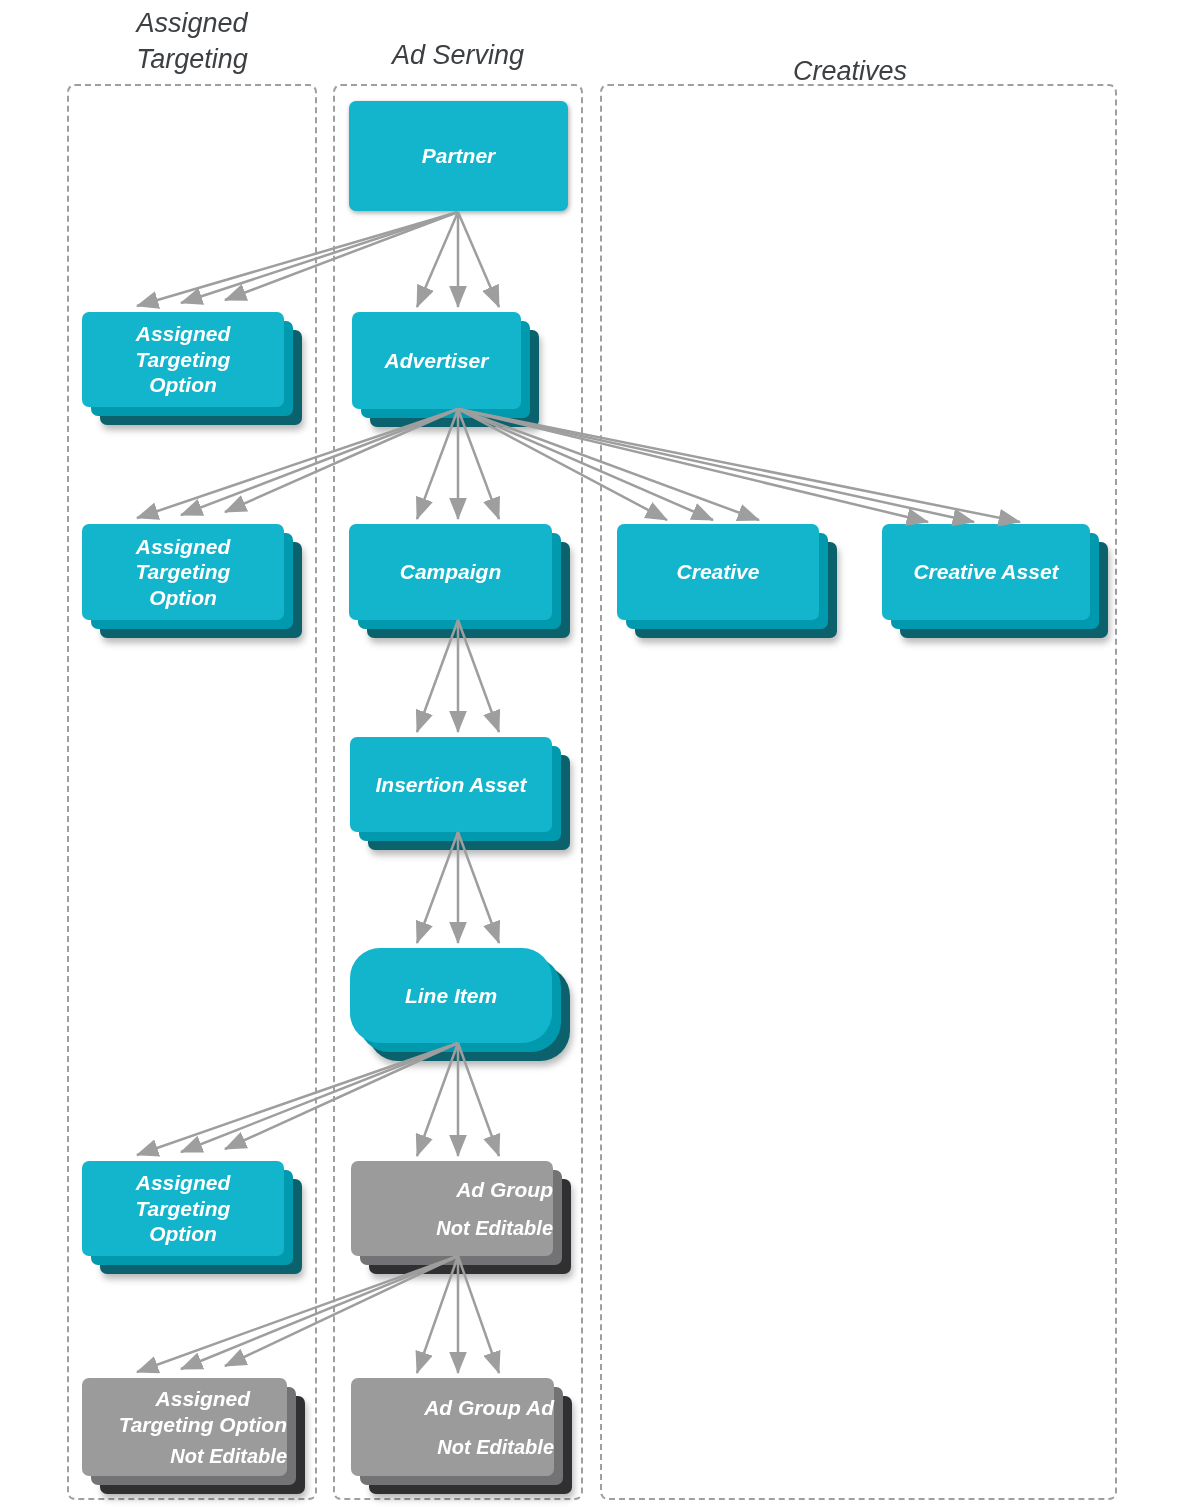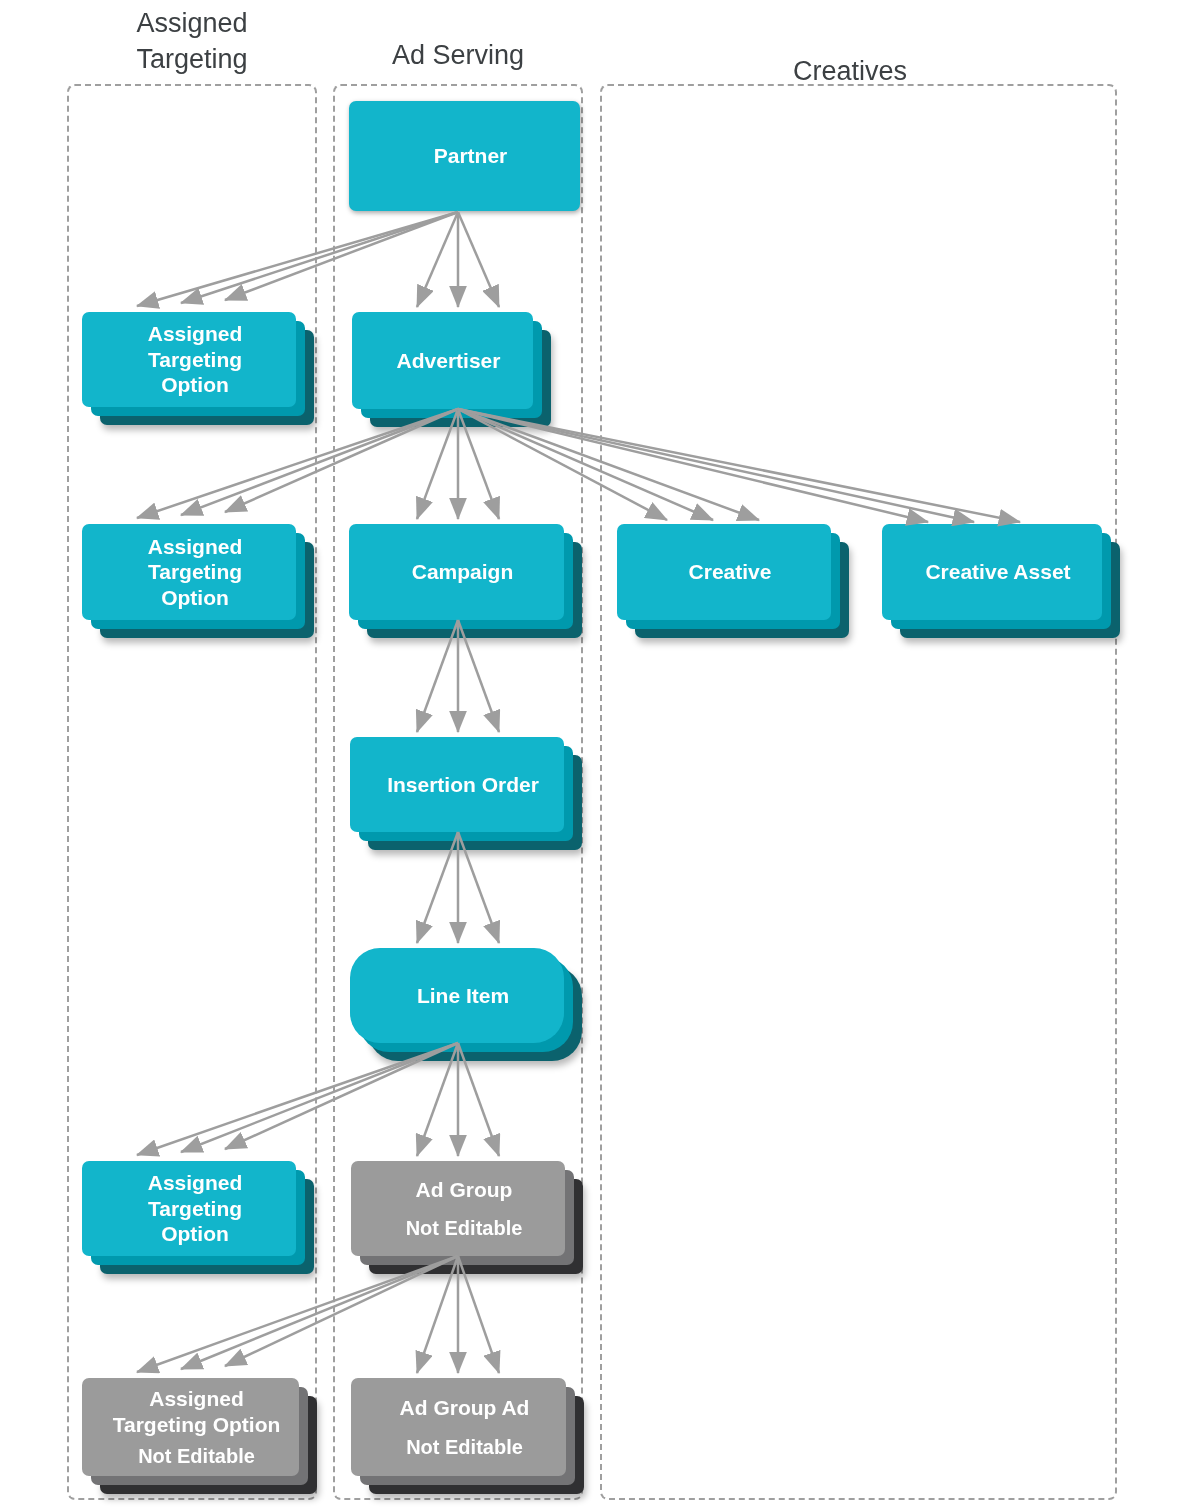--- a/index.html
+++ b/index.html
@@ -3,20 +3,21 @@
 <meta charset="utf-8">
 <style>
   html, body { margin: 0; padding: 0; background: #ffffff; }
   .canvas {
     position: relative;
     width: 1184px;
     height: 1508px;
     background: #ffffff;
     overflow: hidden;
     font-family: "Liberation Sans", sans-serif;
+    font-style: italic;
   }
   .col-header {
     position: absolute;
     color: #3c4043;
     font-size: 27px;
     font-weight: 400;
     text-align: center;
     line-height: 1.32;
     white-space: pre-line;
   }
@@ -34,41 +35,41 @@
   .node {
     position: absolute;
     border-radius: 7px;
     display: flex;
     flex-direction: column;
     align-items: center;
     justify-content: center;
     text-align: center;
     color: #ffffff;
     font-weight: bold;
-    padding-left: 12px;
   }
   .node .label {
     font-size: 21px;
     line-height: 1.22;
     white-space: pre-line;
   }
   .node .sub {
     font-size: 20px;
     margin-top: 15px;
   }
   .teal {
     background: #12b5cb;
     box-shadow: 9px 9px 0 #0099ad, 18px 18px 0 #0b626d, 20px 23px 7px rgba(0,0,0,0.28);
   }
   .teal.flat {
     box-shadow: 1px 2px 5px rgba(0,0,0,0.35);
   }
   .gray {
     background: #9b9b9b;
     box-shadow: 9px 9px 0 #737375, 18px 18px 0 #303032, 20px 23px 7px rgba(0,0,0,0.28);
+    align-items: flex-end;
   }
 </style>
 </head>
 <body>
 
 <div class="canvas">
 
   <div class="col-header" style="left:67px; top:6px; width:250px;">Assigned
 Targeting</div>
   <div class="col-header" style="left:333px; top:38px; width:250px;">Ad Serving</div>
@@ -104,21 +105,21 @@
 
   <div class="node teal" style="left:617px; top:524px; width:202px; height:96px;">
     <span class="label">Creative</span>
   </div>
 
   <div class="node teal" style="left:882px; top:524px; width:208px; height:96px;">
     <span class="label">Creative Asset</span>
   </div>
 
   <div class="node teal" style="left:350px; top:737px; width:202px; height:95px;">
-    <span class="label">Insertion Order</span>
+    <span class="label">Insertion Asset</span>
   </div>
 
   <div class="node teal" style="left:350px; top:948px; width:202px; height:95px;border-radius:30px;">
     <span class="label">Line Item</span>
   </div>
 
   <div class="node teal" style="left:82px; top:1161px; width:202px; height:95px;">
     <span class="label">Assigned
 Targeting
 Option</span>

